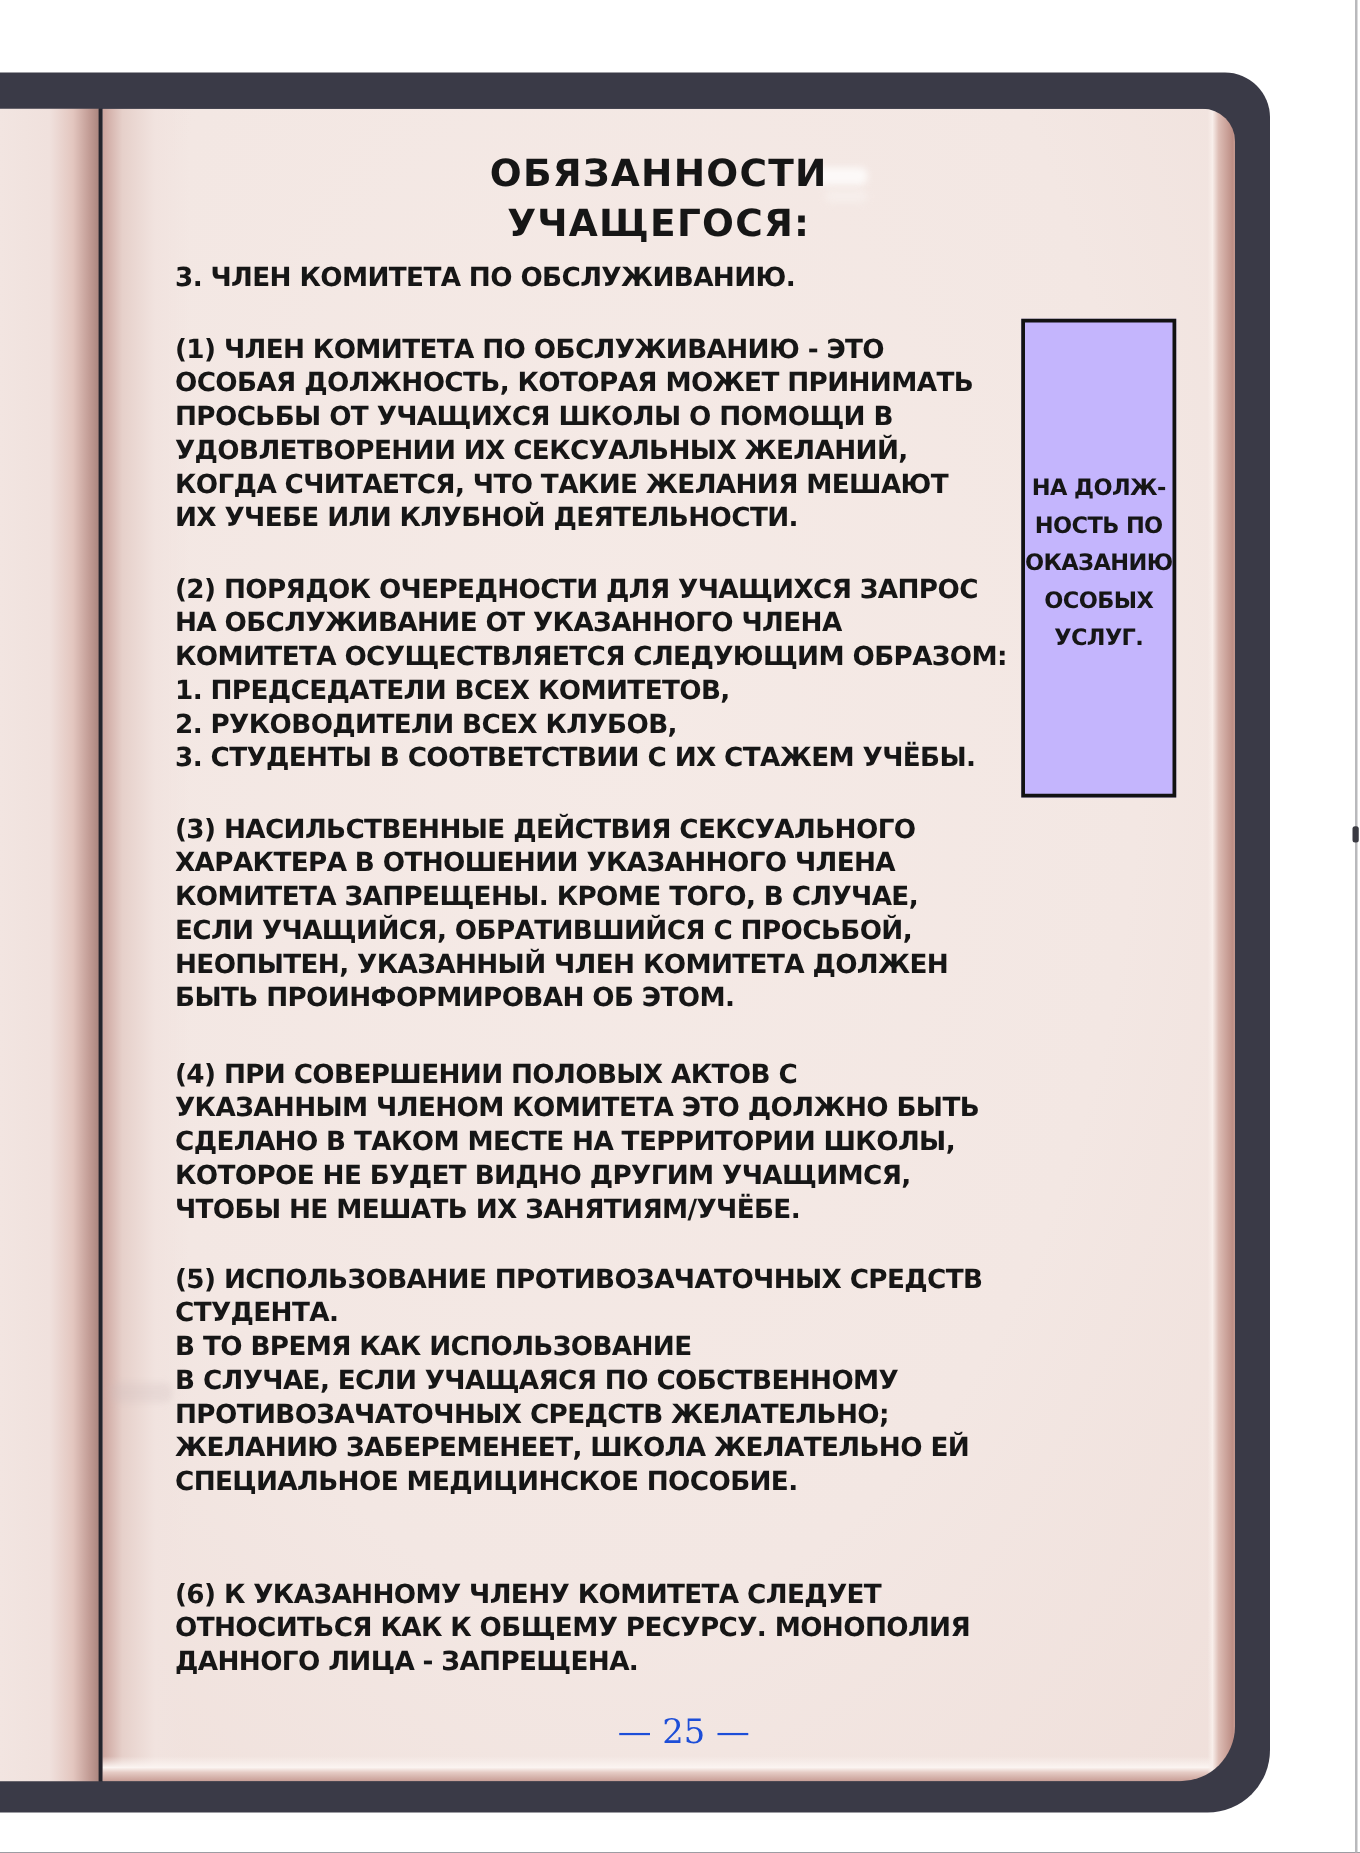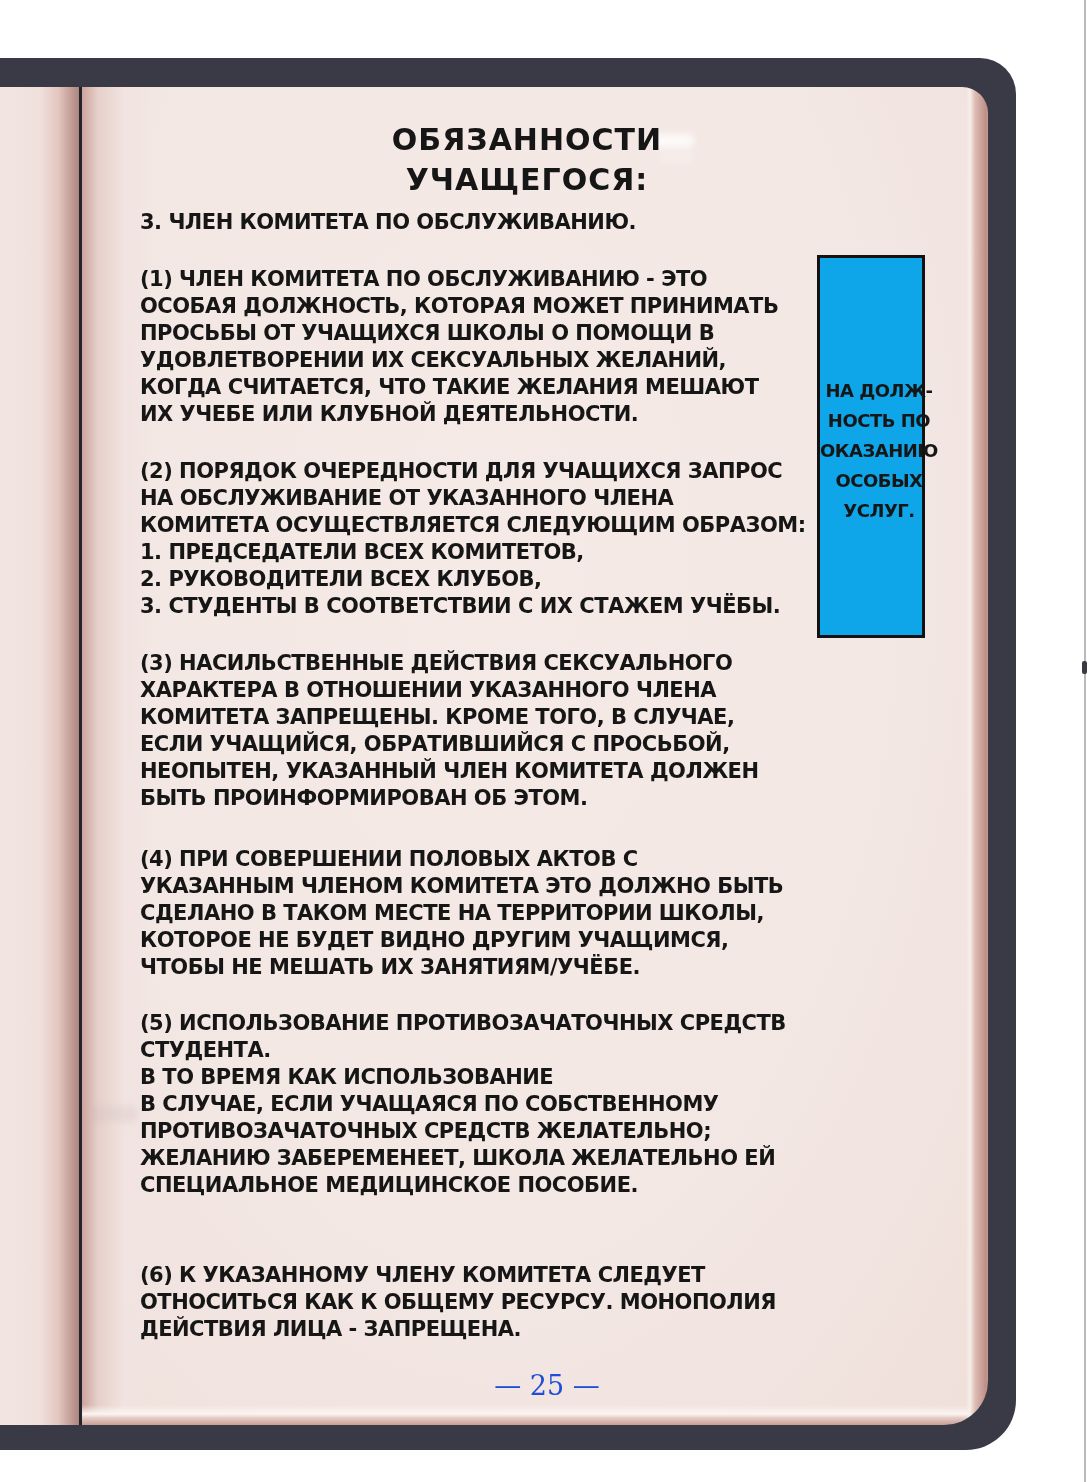--- a/index.html
+++ b/index.html
@@ -33,23 +33,23 @@
   .smudge3{position:absolute;left:88px;top:1106px;width:50px;height:16px;background:#cbb9b9;opacity:.25;filter:blur(3px);border-radius:6px;}
 
   .txt{color:#161616;font-weight:bold;}
   .title{position:absolute;left:82px;top:120px;width:890px;text-align:center;
          font-size:30px;line-height:40px;letter-spacing:1px;}
   .heading{position:absolute;left:140px;top:209px;font-size:21px;line-height:27px;letter-spacing:-0.5px;white-space:nowrap;}
   .para{position:absolute;left:140px;font-size:21px;line-height:27px;letter-spacing:-0.5px;}
   .para div{white-space:nowrap;}
   .p1{top:266px;} .p2{top:458px;} .p3{top:650px;} .p4{top:846px;} .p5{top:1010px;} .p6{top:1262px;}
 
-  .side-note{position:absolute;left:817px;top:255px;width:108px;height:383px;
-             box-sizing:border-box;background:#0ea5e9;border:3px solid #121212;
-             display:flex;align-items:center;justify-content:flex-start;}
+  .side-note{position:absolute;left:817px;top:255px;width:124px;height:383px;
+             box-sizing:border-box;background:#c4b5fd;border:3px solid #121212;
+             display:flex;align-items:center;justify-content:center;}
   .side-note-text{text-align:center;font-size:18px;line-height:30px;letter-spacing:-0.5px;padding-top:8px;}
 
   .page-number{position:absolute;left:547px;top:1370px;transform:translateX(-50%);
                font-family:"DejaVu Serif","Liberation Serif",serif;font-weight:normal;
                font-size:27px;color:#1d4ed8;white-space:nowrap;}
 </style>
 </head>
 <body>
 
 <div class="canvas">
@@ -109,21 +109,21 @@
       <div>СТУДЕНТА.</div>
       <div>В ТО ВРЕМЯ КАК ИСПОЛЬЗОВАНИЕ</div>
       <div>В СЛУЧАЕ, ЕСЛИ УЧАЩАЯСЯ ПО СОБСТВЕННОМУ</div>
       <div>ПРОТИВОЗАЧАТОЧНЫХ СРЕДСТВ ЖЕЛАТЕЛЬНО;</div>
       <div>ЖЕЛАНИЮ ЗАБЕРЕМЕНЕЕТ, ШКОЛА ЖЕЛАТЕЛЬНО ЕЙ</div>
       <div>СПЕЦИАЛЬНОЕ МЕДИЦИНСКОЕ ПОСОБИЕ.</div>
     </div>
   <div class="para p6 txt">
       <div>(6) К УКАЗАННОМУ ЧЛЕНУ КОМИТЕТА СЛЕДУЕТ</div>
       <div>ОТНОСИТЬСЯ КАК К ОБЩЕМУ РЕСУРСУ. МОНОПОЛИЯ</div>
-      <div>ДЕЙСТВИЯ ЛИЦА - ЗАПРЕЩЕНА.</div>
+      <div>ДАННОГО ЛИЦА - ЗАПРЕЩЕНА.</div>
     </div>
 
   <div class="side-note">
     <div class="side-note-text txt">
         <div>НА ДОЛЖ-</div>
         <div>НОСТЬ ПО</div>
         <div>ОКАЗАНИЮ</div>
         <div>ОСОБЫХ</div>
         <div>УСЛУГ.</div>
       </div>

